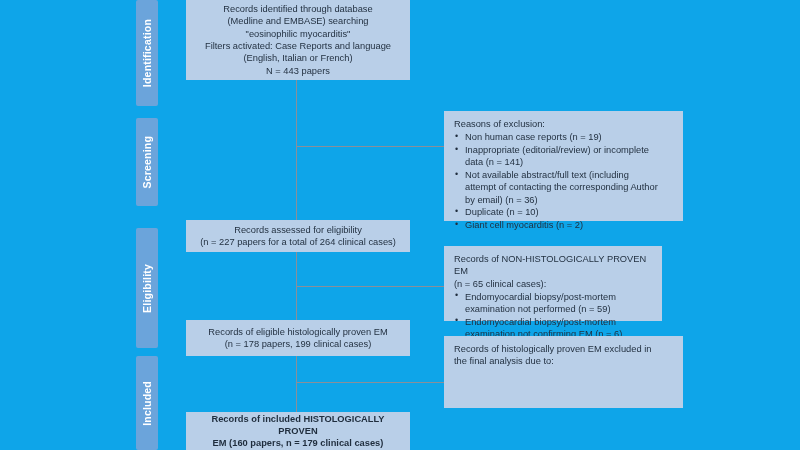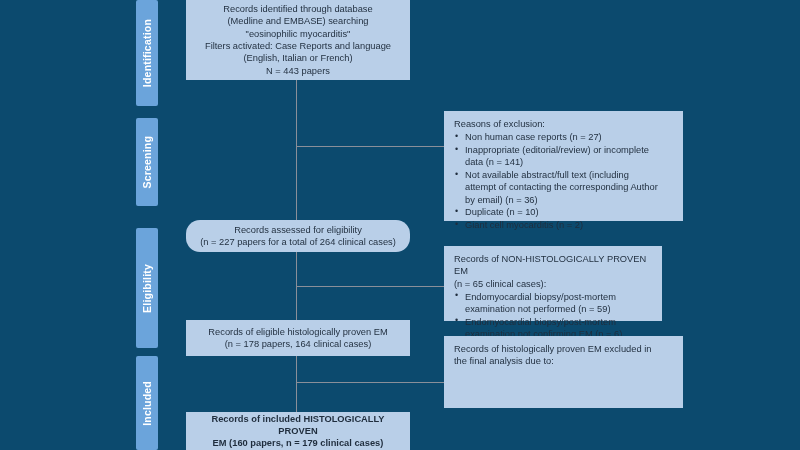--- a/index.html
+++ b/index.html
@@ -7,21 +7,21 @@
     padding: 0;
     background: #ffffff;
   }
   body {
     font-family: "Liberation Sans", sans-serif;
   }
   #canvas {
     position: relative;
     width: 800px;
     height: 450px;
-    background: #0c4a6e;
+    background: #0ea5e9;
     overflow: hidden;
   }
 
   
   .phase-bar {
     position: absolute;
     left: 136px;
     width: 22px;
     background: #6ba4db;
     border-radius: 2px;
@@ -128,39 +128,39 @@
 
   <div class="flow-box center" style="left:186px;top:0px;width:224px;height:80px;">
     <span class="box-text">Records identified through database
 (Medline and EMBASE) searching
 "eosinophilic myocarditis"
 Filters activated: Case Reports and language
 (English, Italian or French)
 N = 443 papers</span>
   </div>
 
-  <div class="flow-box center" style="left:186px;top:220px;width:224px;height:32px;border-radius:14px;">
+  <div class="flow-box center" style="left:186px;top:220px;width:224px;height:32px;">
     <span class="box-text">Records assessed for eligibility
 (n = 227 papers for a total of 264 clinical cases)</span>
   </div>
 
   <div class="flow-box center" style="left:186px;top:320px;width:224px;height:36px;">
     <span class="box-text">Records of eligible histologically proven EM
-(n = 178 papers, 164 clinical cases)</span>
+(n = 178 papers, 199 clinical cases)</span>
   </div>
 
   <div class="flow-box center" style="left:186px;top:412px;width:224px;height:38px;font-weight:bold;">
     <span class="box-text">Records of included HISTOLOGICALLY PROVEN
 EM (160 papers, n = 179 clinical cases)</span>
   </div>
 
   <div class="flow-box side" style="left:444px;top:111px;width:239px;height:110px;">
     <span class="box-head">Reasons of exclusion:</span>
     <ul class="box-list">
-      <li>Non human case reports (n = 27)</li>
+      <li>Non human case reports (n = 19)</li>
       <li>Inappropriate (editorial/review) or incomplete
 data (n = 141)</li>
       <li>Not available abstract/full text (including
 attempt of contacting the corresponding Author
 by email) (n = 36)</li>
       <li>Duplicate (n = 10)</li>
       <li>Giant cell myocarditis (n = 2)</li>
     </ul>
   </div>
 

